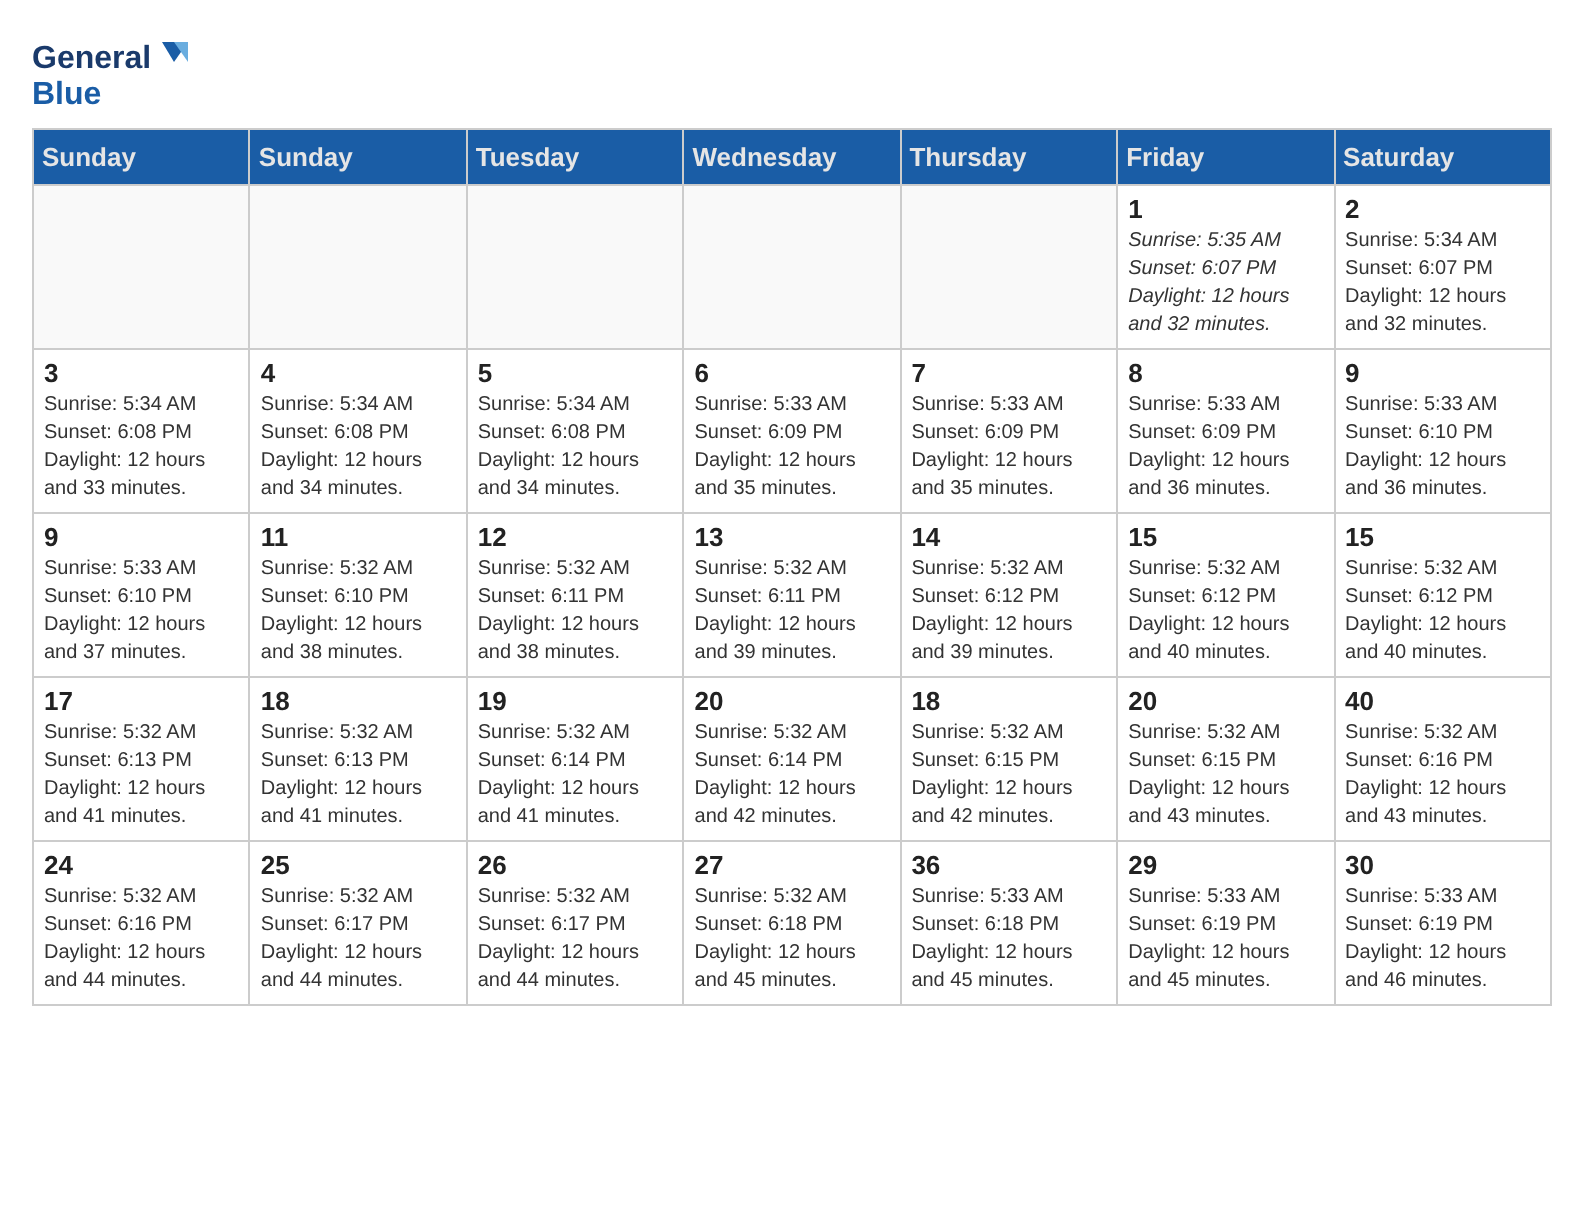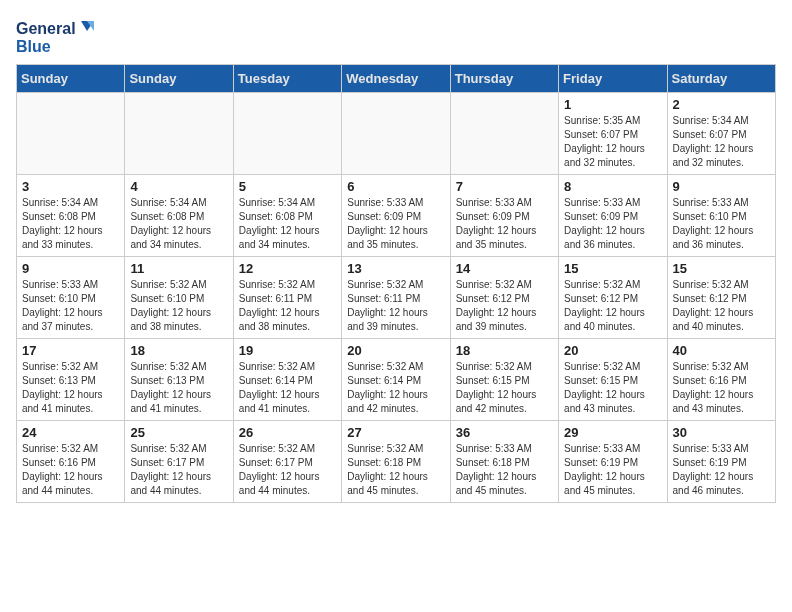--- a/index.html
+++ b/index.html
@@ -104,21 +104,21 @@
   </thead>
   <tbody id="calendar-body">
   <tr>
         <td class="empty"></td>
         <td class="empty"></td>
         <td class="empty"></td>
         <td class="empty"></td>
         <td class="empty"></td>
         <td>
           <span class="day-number">1</span>
-          <div class="day-info" style="white-space: pre-line;">Sunrise: 5:35 AM
+          <div class="day-info" style="white-space: pre-line; font-style: italic;">Sunrise: 5:35 AM
 Sunset: 6:07 PM
 Daylight: 12 hours and 32 minutes.</div>
         </td>
         <td>
           <span class="day-number">2</span>
           <div class="day-info" style="white-space: pre-line;">Sunrise: 5:34 AM
 Sunset: 6:07 PM
 Daylight: 12 hours and 32 minutes.</div>
         </td>
       </tr>

